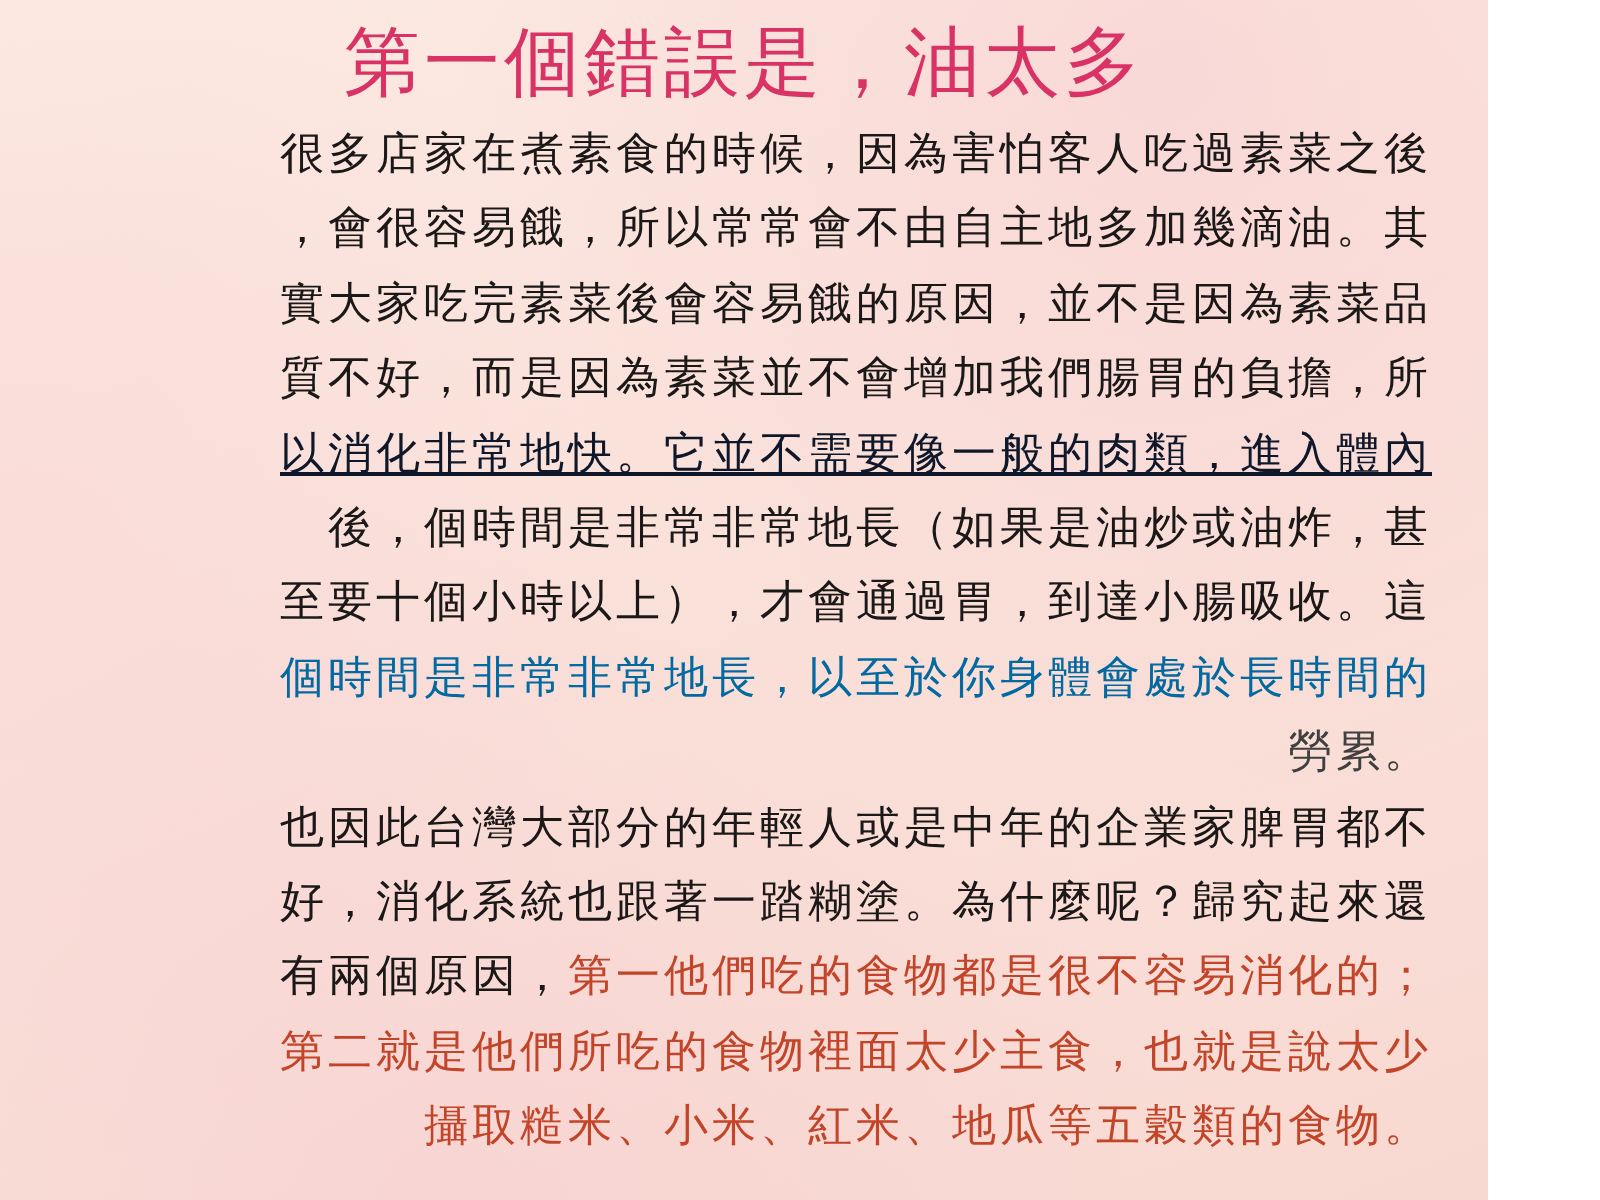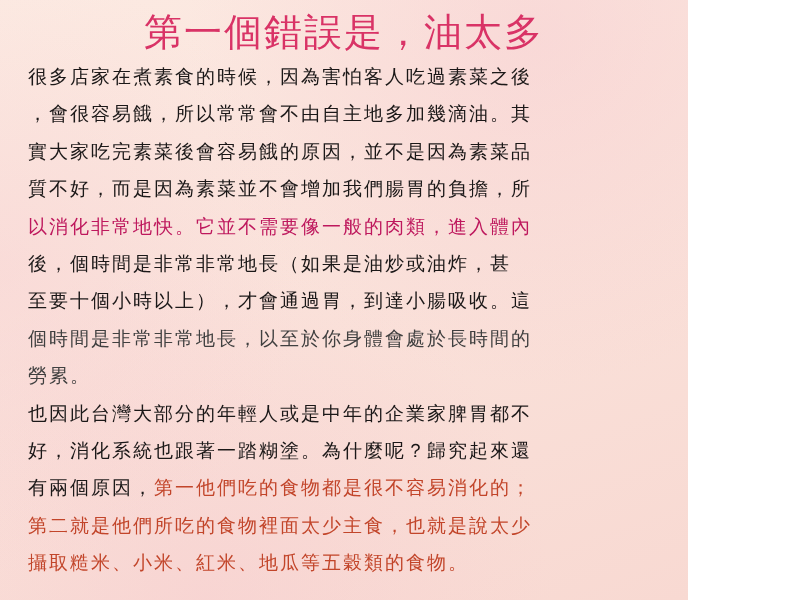--- a/index.html
+++ b/index.html
@@ -1,21 +1,21 @@
 <!DOCTYPE html>
 <html><head>
 <meta charset="utf-8">
 <style>
   html, body {
     margin: 0;
     padding: 0;
   }
   .slide {
     position: relative;
-    width: 688px;
+    width: 744px;
     height: 600px;
     overflow: hidden;
     font-family: "Liberation Serif", "DejaVu Serif", serif;
   }
   .slide-bg {
     position: absolute;
     inset: 0;
     z-index: 0;
   }
   .content {
@@ -33,41 +33,42 @@
     letter-spacing: 2px;
     white-space: nowrap;
   }
   .body {
     margin: 0 28px;
     padding-top: 2px;
   }
   .line {
     height: 37.4px;
     line-height: 37.4px;
-    font-size: 19px;
+    font-size: 22px;
     letter-spacing: 2px;
     white-space: nowrap;
+    text-align: right;
   }
 </style>
 </head>
 <body>
 
 <div class="slide">
   <div class="slide-bg" id="slide-bg" style="background: radial-gradient(circle at 78% 6%, rgba(246, 198, 205, 0.4) 0%, transparent 45%), radial-gradient(circle at 0% 45%, rgba(246, 198, 205, 0.3) 0%, transparent 40%), radial-gradient(circle at 30% 100%, rgba(246, 198, 205, 0.35) 0%, transparent 45%), linear-gradient(160deg, rgb(252, 234, 226) 0%, rgb(248, 217, 210) 100%);"></div>
   <div class="content">
     <h1 class="title" id="slide-title" style="color: rgb(217, 51, 102);">第一個錯誤是，油太多</h1>
     <div class="body" id="body-lines">
         <div class="line"><span style="color: rgb(27, 24, 24);">很多店家在煮素食的時候，因為害怕客人吃過素菜之後</span></div>
         <div class="line"><span style="color: rgb(27, 24, 24);">，會很容易餓，所以常常會不由自主地多加幾滴油。其</span></div>
         <div class="line"><span style="color: rgb(27, 24, 24);">實大家吃完素菜後會容易餓的原因，並不是因為素菜品</span></div>
         <div class="line"><span style="color: rgb(27, 24, 24); margin-top: 12px;">質不好，而是因為素菜並不會增加我們腸胃的負擔，所</span></div>
-        <div class="line"><span style="color: #be185d;">以消化非常地快。它並不需要像一般的肉類，進入體內</span></div>
+        <div class="line"><span style="color: #0f172a; text-decoration: underline;">以消化非常地快。它並不需要像一般的肉類，進入體內</span></div>
         <div class="line"><span style="color: rgb(27, 24, 24);">後，個時間是非常非常地長（如果是油炒或油炸，甚</span></div>
         <div class="line"><span style="color: rgb(27, 24, 24);">至要十個小時以上），才會通過胃，到達小腸吸收。這</span></div>
-        <div class="line"><span style="color: #404040;">個時間是非常非常地長，以至於你身體會處於長時間的</span></div>
+        <div class="line"><span style="color: #0369a1;">個時間是非常非常地長，以至於你身體會處於長時間的</span></div>
         <div class="line"><span style="color: #404040;">勞累。</span></div>
         <div class="line"><span style="color: rgb(27, 24, 24);">也因此台灣大部分的年輕人或是中年的企業家脾胃都不</span></div>
         <div class="line"><span style="color: rgb(27, 24, 24);">好，消化系統也跟著一踏糊塗。為什麼呢？歸究起來還</span></div>
         <div class="line"><span style="color: rgb(27, 24, 24); margin-top: 28px;">有兩個原因，</span><span style="color: rgb(194, 69, 42);">第一他們吃的食物都是很不容易消化的；</span></div>
         <div class="line"><span style="color: rgb(194, 69, 42);">第二就是他們所吃的食物裡面太少主食，也就是說太少</span></div>
         <div class="line"><span style="color: rgb(194, 69, 42);">攝取糙米、小米、紅米、地瓜等五穀類的食物。</span></div>
       </div>
   </div>
 </div>
 

